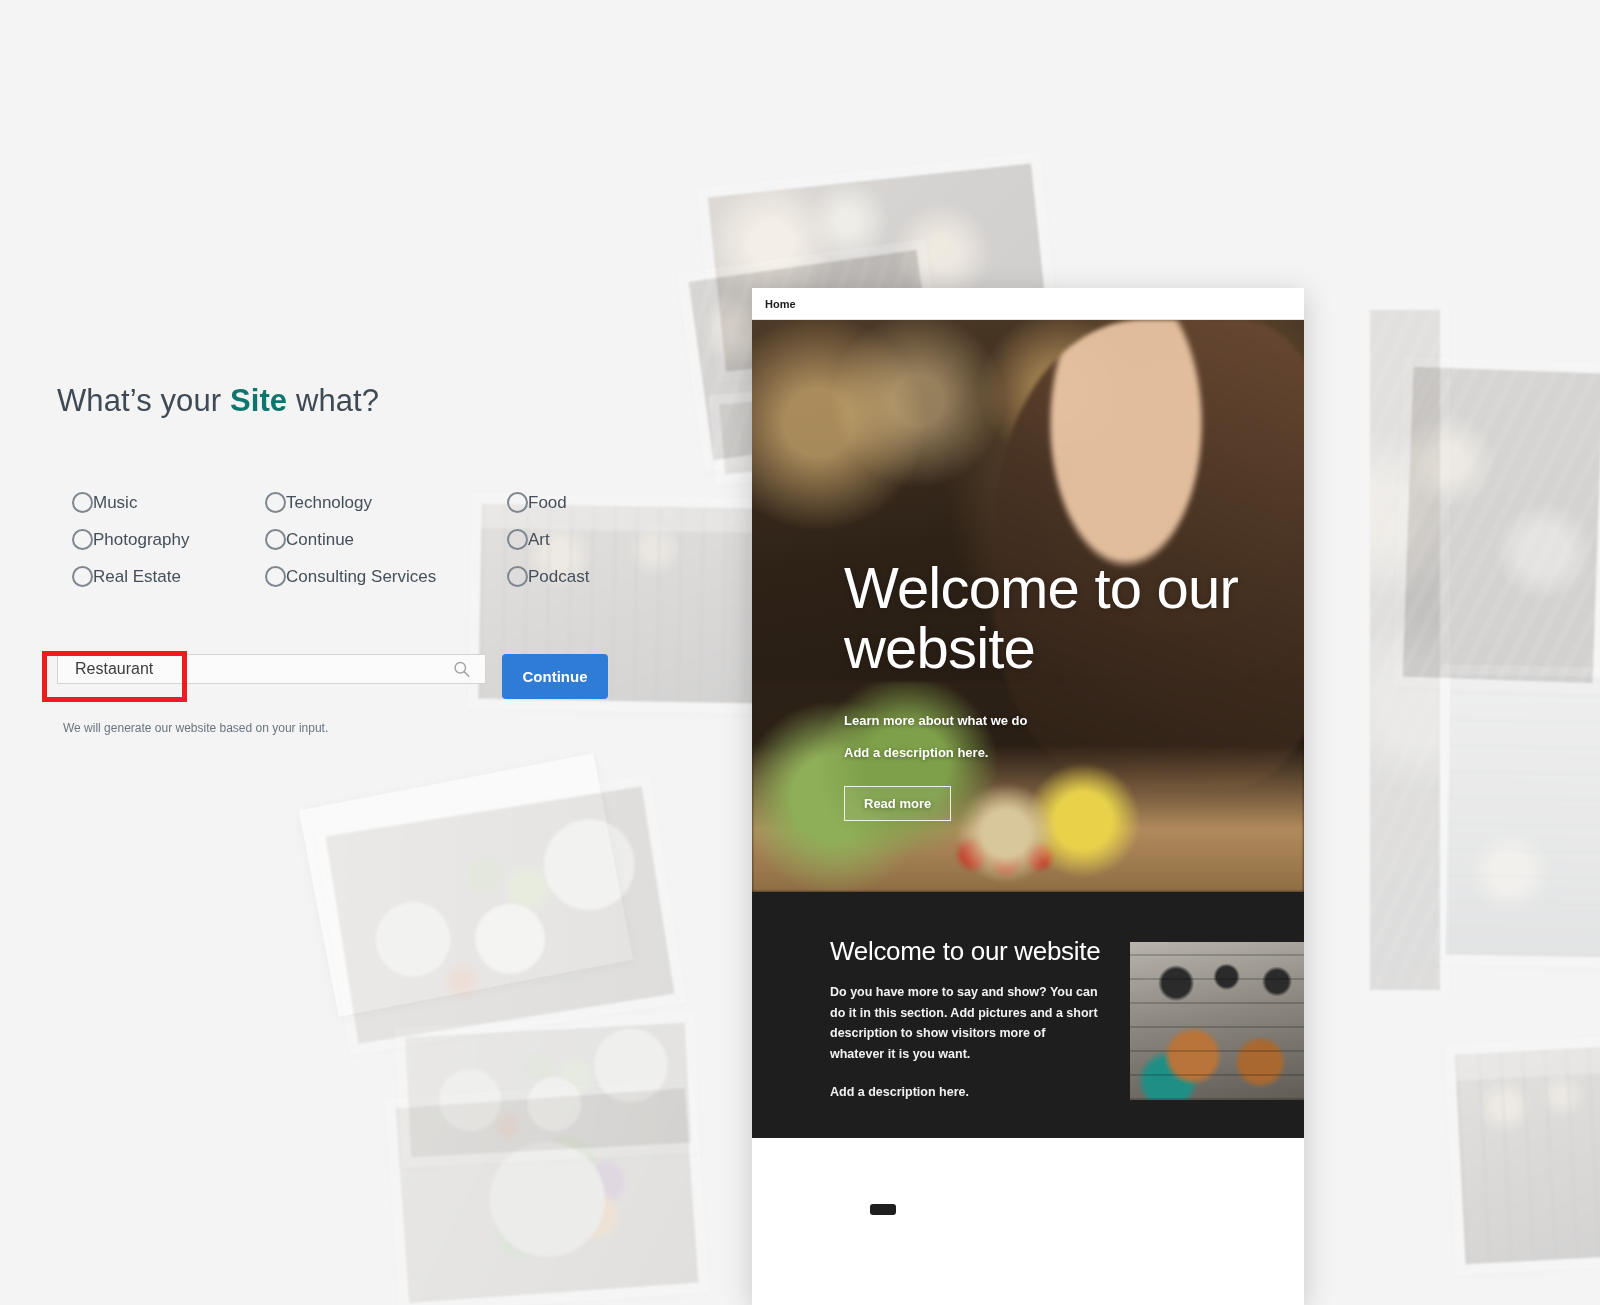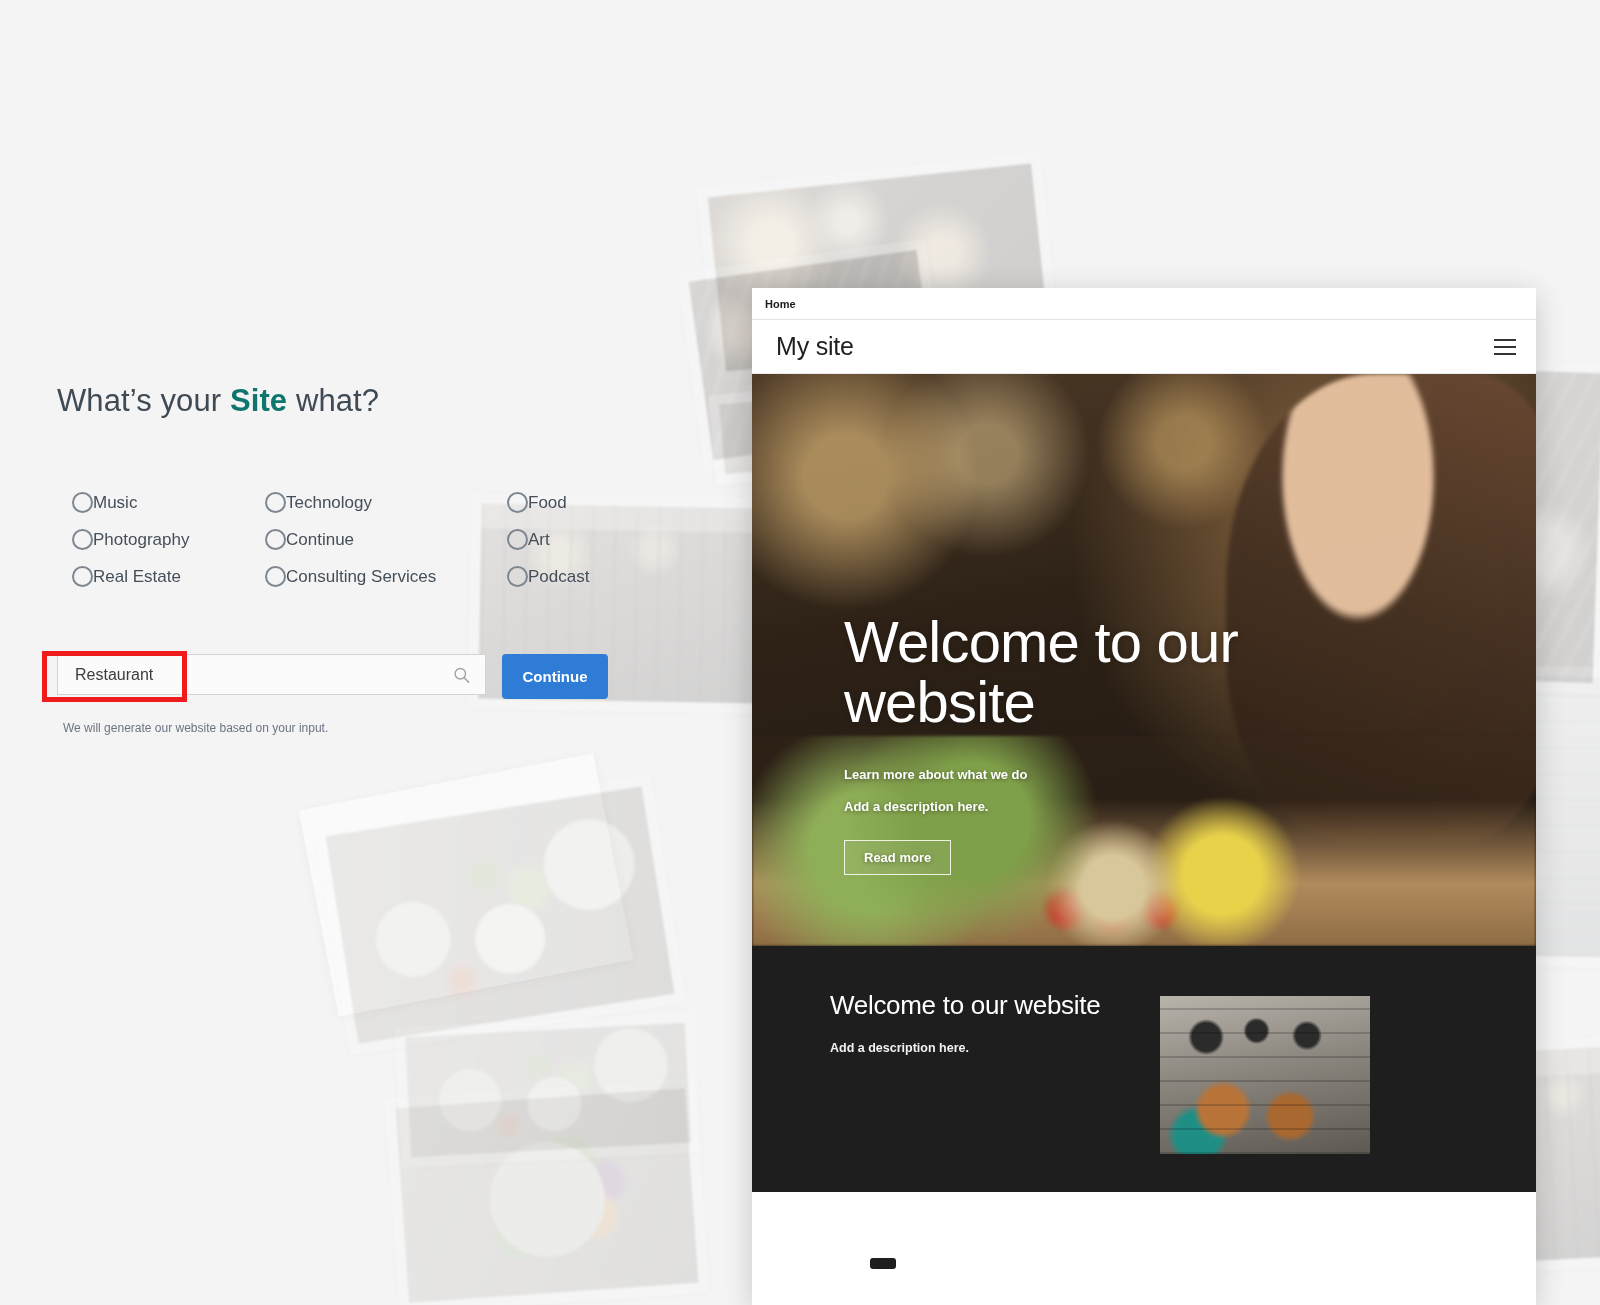--- a/index.html
+++ b/index.html
@@ -142,21 +142,21 @@
 
   
   .input-row {
     position: absolute;
     left: 57px; top: 654px;
     display: flex;
     align-items: flex-start;
   }
   .search-wrap {
     position: relative;
-    width: 429px; height: 41px;
+    width: 429px; height: 30px;
     background: #fbfbfb;
     border: 1px solid #d3d3d3;
     display: flex;
   }
   .search-input {
     border: 0; outline: 0; background: transparent;
     font-family: "Liberation Sans", sans-serif;
     font-size: 16px;
     color: #3c3c3c;
     padding: 0 40px 0 17px;
@@ -191,21 +191,21 @@
     left: 42px; top: 651px;
     width: 145px; height: 51px;
     border: 5px solid #ee1c1c;
     pointer-events: none;
   }
 
   
   .preview {
     position: absolute;
     left: 752px; top: 288px;
-    width: 784px; height: 1017px;
+    width: 552px; height: 1017px;
     background: #ffffff;
     box-shadow: 0 6px 28px rgba(0,0,0,.18);
     overflow: hidden;
   }
   .pv-tabbar {
     height: 32px;
     background: #ffffff;
     border-bottom: 1px solid #e3e3e3;
     display: flex; align-items: center;
     padding-left: 13px;
@@ -443,43 +443,36 @@
 
     <div class="helper">We will generate our website based on your input.</div>
   </div>
 
   <div class="preview">
 
     <div class="pv-tabbar">
       <span class="pv-tab">Home</span>
     </div>
 
-    <div class="pv-nav">
-      <span class="pv-brand">My site</span>
-      <span class="pv-burger">
-        <span></span>
-          <span></span>
-          <span></span>
-      </span>
-    </div>
 
     <div class="pv-hero">
       <div class="hero-woman"></div>
       <div class="hero-table"></div>
       <div class="hero-copy">
         <div class="hero-title">Welcome to our website</div>
         <div class="hero-sub">Learn more about what we do</div>
         <div class="hero-desc">Add a description here.</div>
         <div class="hero-cta">Read more</div>
       </div>
     </div>
 
     <div class="pv-dark">
       <div class="dark-left">
         <div class="dark-title">Welcome to our website</div>
+        <div class="dark-body">Do you have more to say and show? You can do it in this section. Add pictures and a short description to show visitors more of whatever it is you want.</div>
         <div class="dark-extra">Add a description here.</div>
       </div>
       <div class="dark-img"></div>
     </div>
 
     <div class="pv-white">
       <span class="blk"></span>
     </div>
   </div>
 

